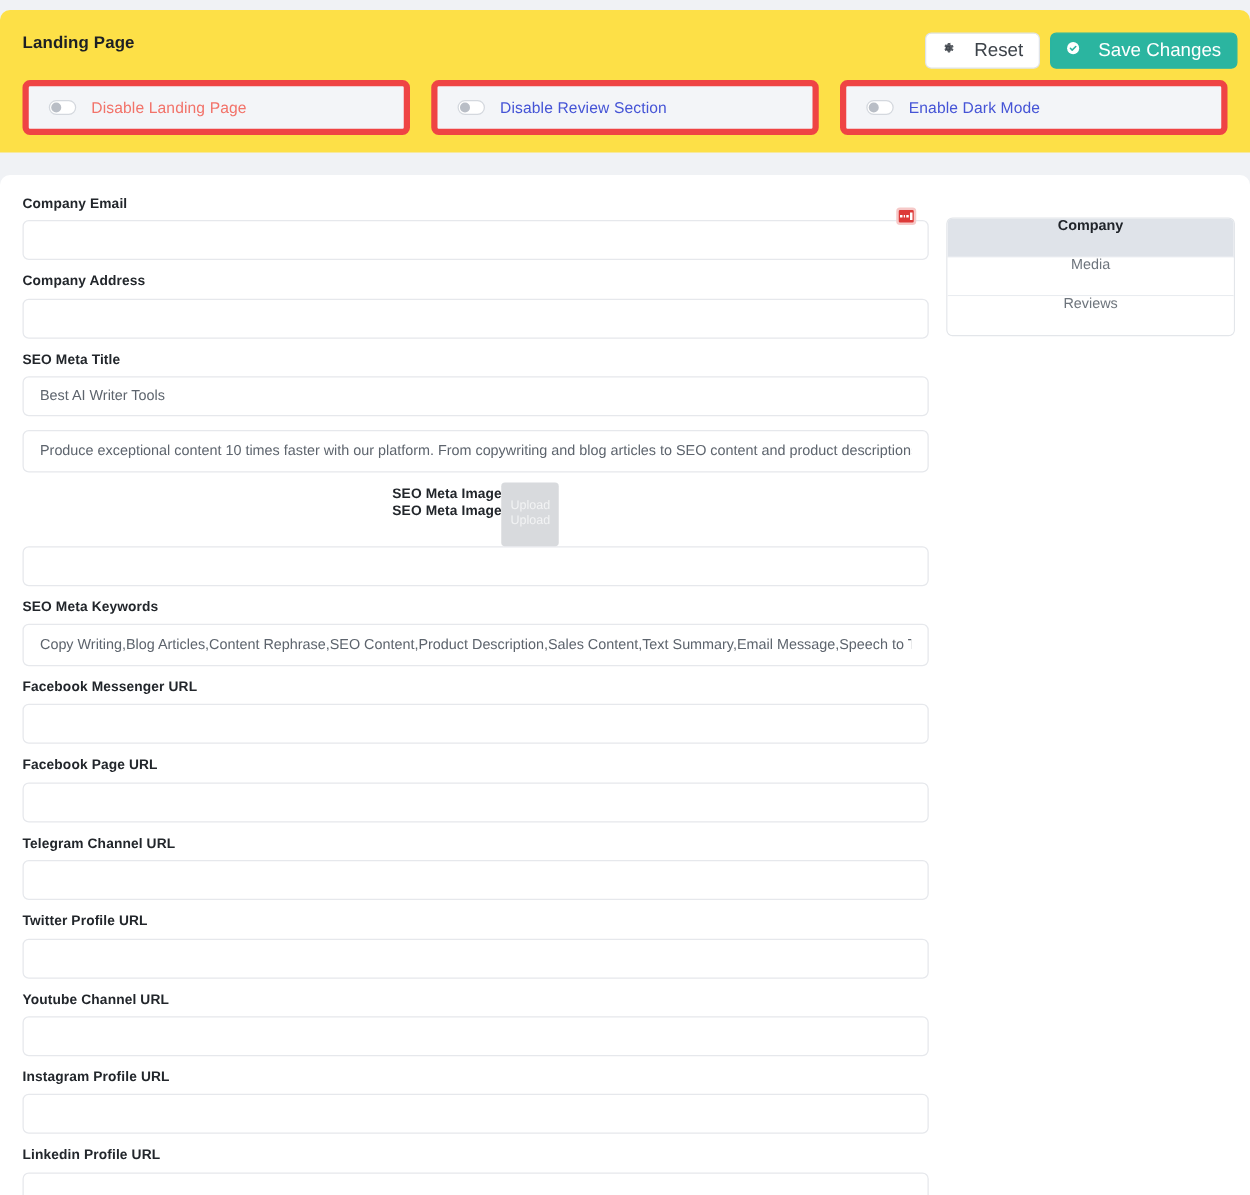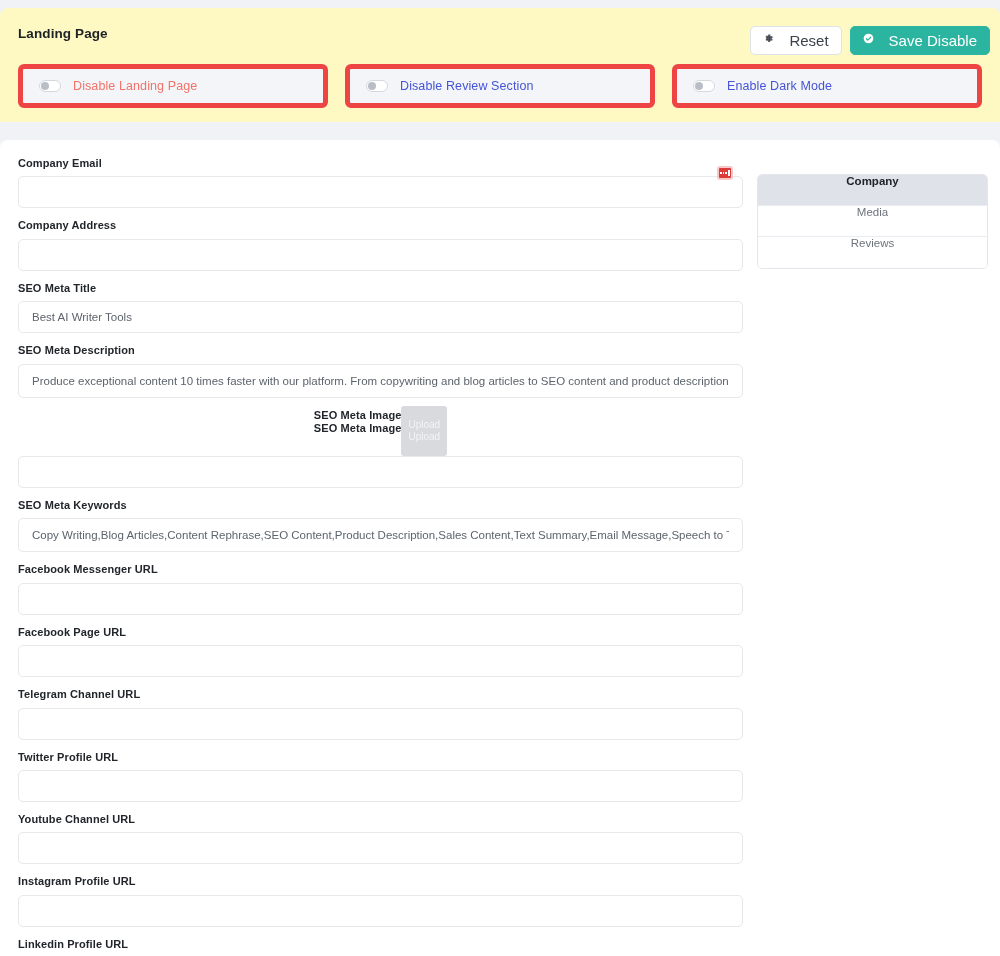--- a/index.html
+++ b/index.html
@@ -17,21 +17,21 @@
     overflow: hidden;
     background: #f0f2f5;
   }
 
   
   .header-card {
     position: absolute;
     top: 8px; left: 0;
     width: 1000px;
     height: 114px;
-    background: #fef9c3;
+    background: #fde047;
     border-radius: 8px 8px 0 0;
   }
   .header-top {
     position: relative;
     height: 48px;
     padding: 0 18px;
   }
   .page-title {
     position: absolute;
     left: 18px; top: 18px;
@@ -252,21 +252,21 @@
           </span>
           <span>Reset</span>
         </div>
         <div class="btn btn-save">
           <span class="ico">
             <svg width="11" height="11" viewBox="0 0 16 16">
               <circle cx="8" cy="8" r="7" fill="#ffffff"></circle>
               <path d="M4.8 8.2l2.1 2.1 4.2-4.2" stroke="#2bb5a0" stroke-width="1.8" fill="none" stroke-linecap="round" stroke-linejoin="round"></path>
             </svg>
           </span>
-          <span>Save Disable</span>
+          <span>Save Changes</span>
         </div>
       </div>
     </div>
 
     <div class="toggle-row">
       <div class="toggle-card">
         <span class="switch">
             <span class="knob"></span>
           </span>
         <span class="toggle-label tl-red">Disable Landing Page</span>
@@ -314,21 +314,20 @@
         </div>
 
         <div class="field">
           <div class="field-label">SEO Meta Title</div>
           <div class="input">
             <span class="val">Best AI Writer Tools</span>
           </div>
         </div>
 
         <div class="field">
-          <div class="field-label">SEO Meta Description</div>
           <div class="input tall">
             <span class="val">Produce exceptional content 10 times faster with our platform. From copywriting and blog articles to SEO content and product descriptions, our tool ensures plagiarism-fr</span>
           </div>
         </div>
 
         <div class="field">
           <div class="field-head">
             <div class="field-label">
               <span class="dup">SEO Meta Image</span>
               <span class="dup">SEO Meta Image</span>

